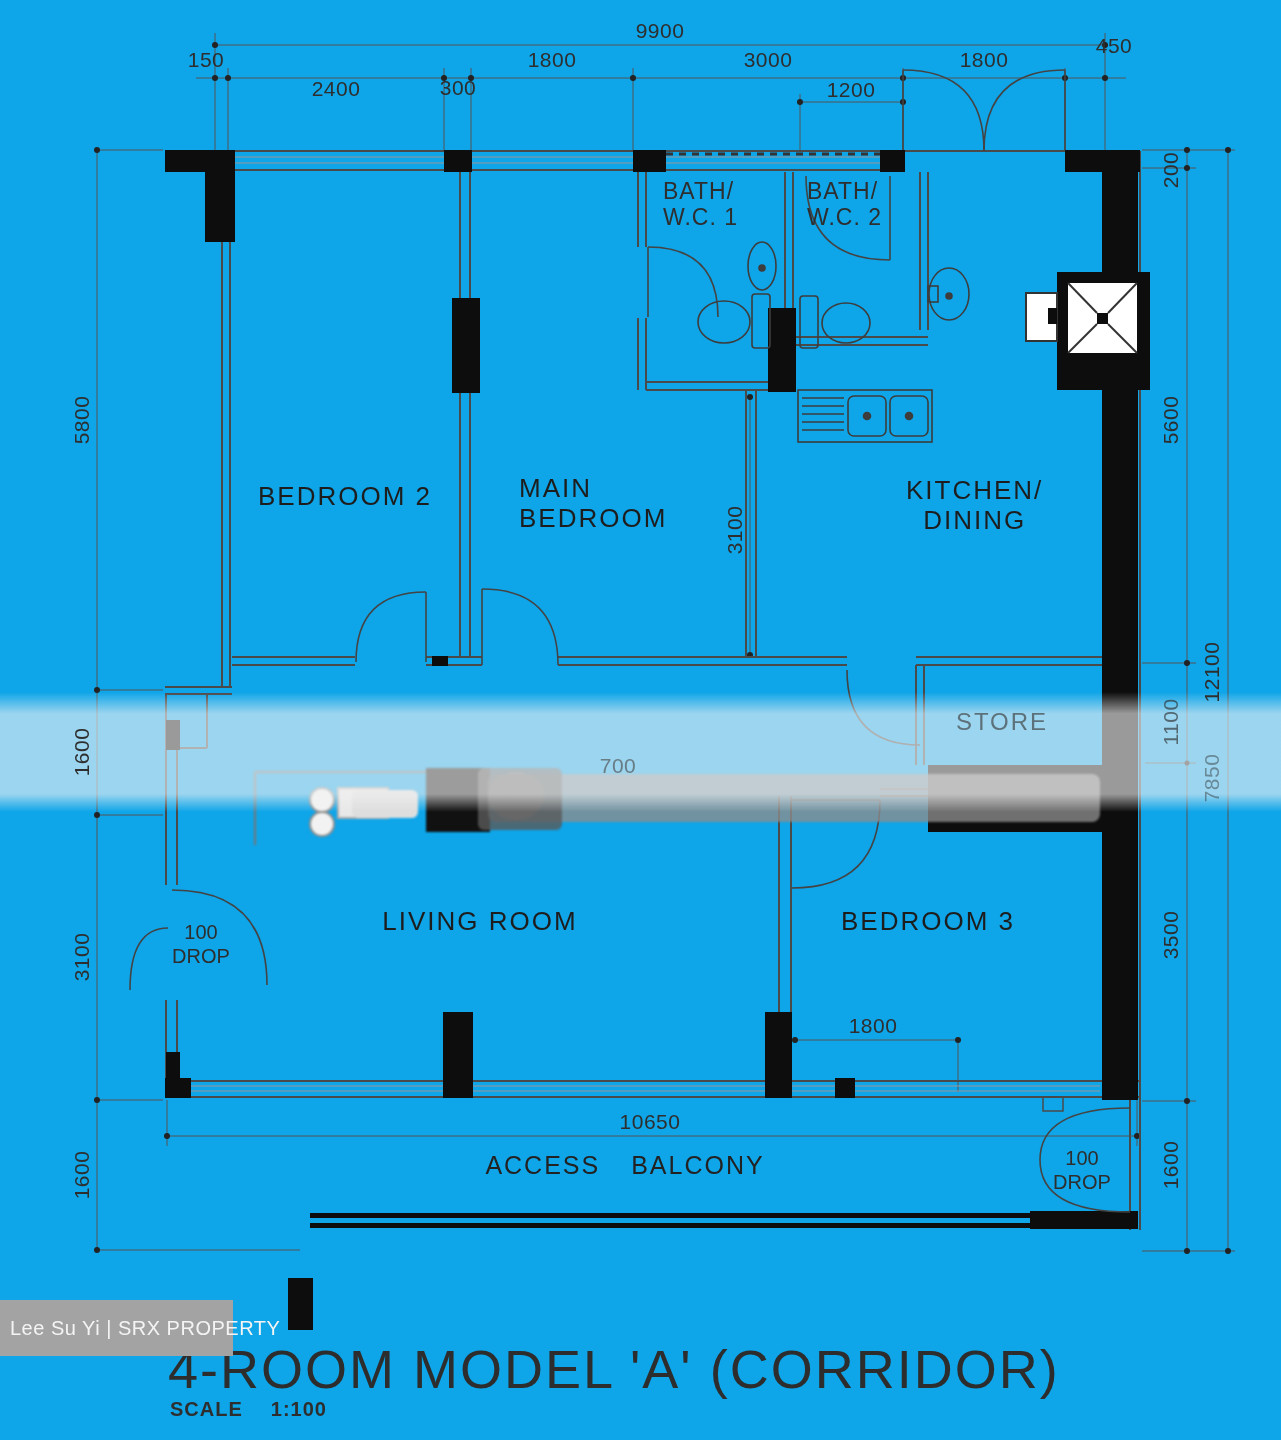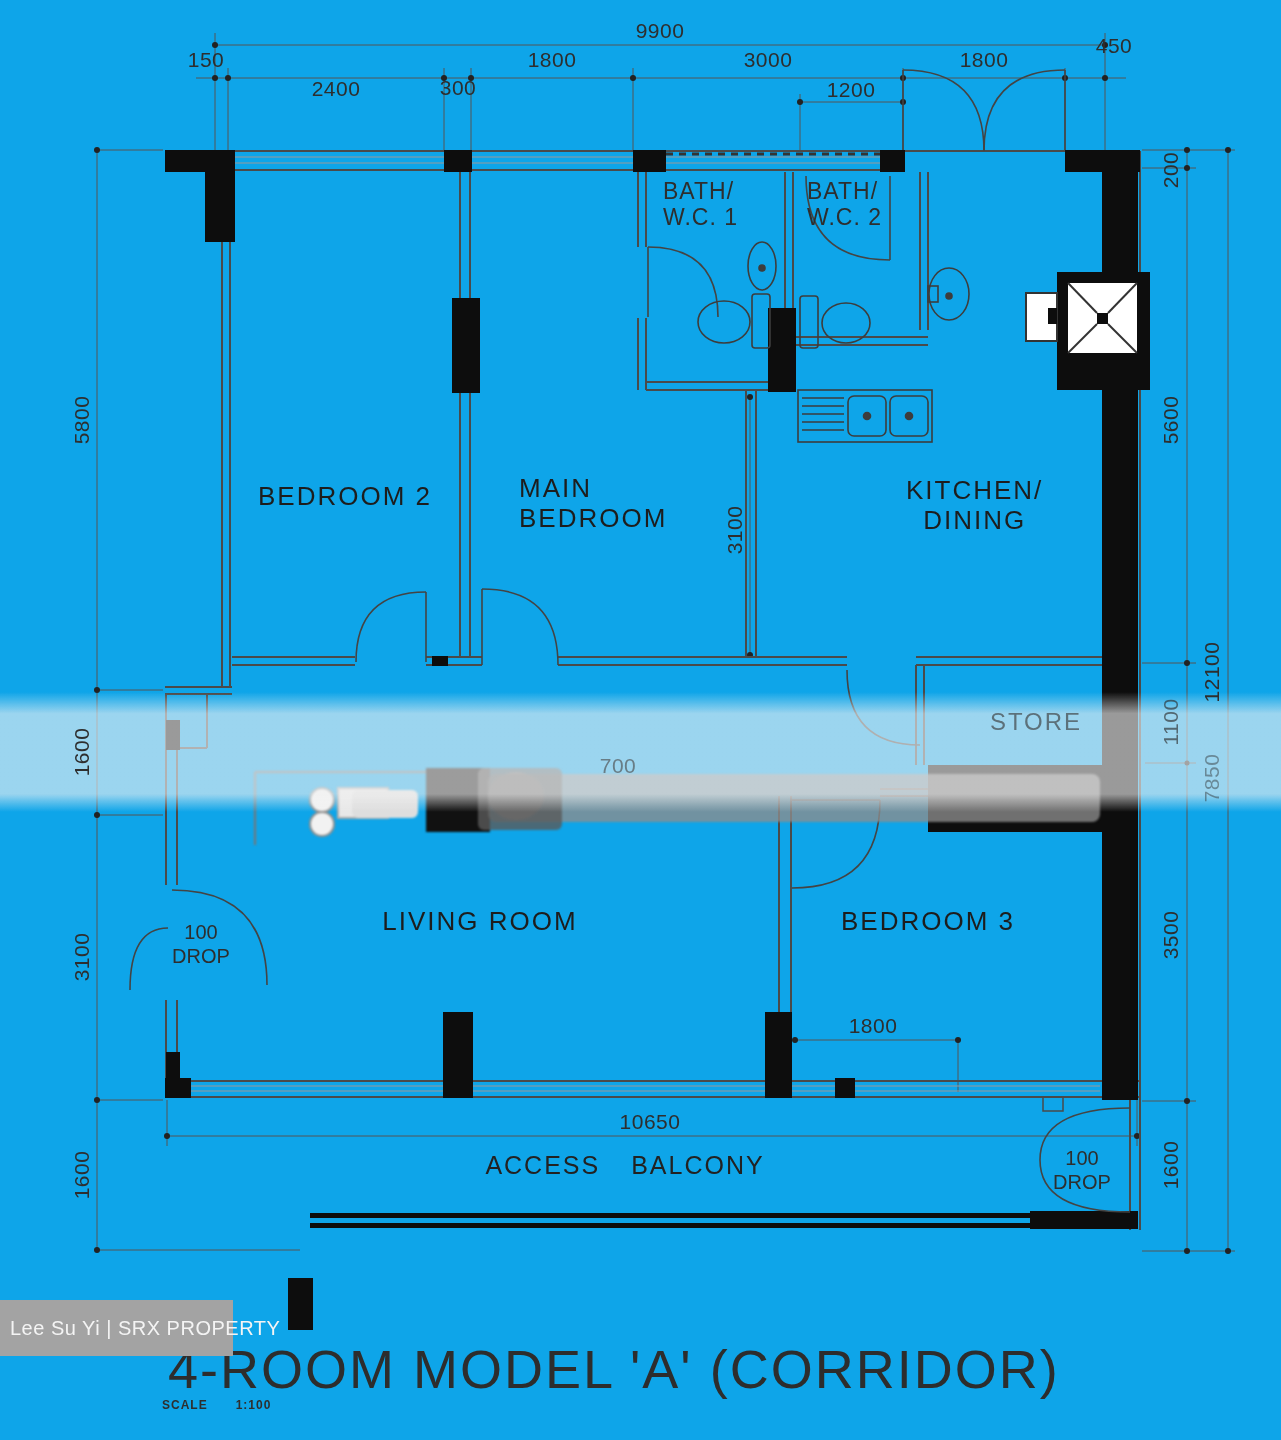--- a/index.html
+++ b/index.html
@@ -15,21 +15,21 @@
   .small{font-size:20px;color:#2e2e2e;letter-spacing:0px;}
   .faded{opacity:0.65;}
   .vfaded{opacity:0.45;}
   #wm-band{position:absolute;left:0;top:692px;width:1281px;height:120px;z-index:2;
            background:linear-gradient(180deg,rgba(244,244,244,0) 0%,rgba(242,242,242,0.62) 18%,rgba(242,242,242,0.62) 85%,rgba(244,244,244,0) 100%);}
   #wm-bar{position:absolute;left:0;top:1300px;width:233px;height:56px;background:#a3a3a3;z-index:4;
           display:flex;align-items:center;}
   #wm-text{color:#f4f4f4;font-size:20px;padding-left:10px;letter-spacing:0.5px;white-space:nowrap;}
   #title{position:absolute;left:168px;top:1338px;width:790px;font-size:54px;color:#2d2d2d;
          letter-spacing:2px;white-space:nowrap;z-index:3;}
-  #scale-row{position:absolute;left:162px;top:1398px;z-index:3;font-size:12px;font-weight:bold;
+  #scale-row{position:absolute;left:170px;top:1398px;z-index:3;font-size:20px;font-weight:bold;
              color:#2e2e2e;letter-spacing:1px;}
   #scale-row span{margin-right:28px;}
   .blur1{filter:blur(1px);}
 </style>
 </head>
 <body>
 
 <div id="canvas">
 
 <svg id="plan-svg" width="1281" height="1440" viewBox="0 0 1281 1440">
@@ -347,21 +347,21 @@
 <div class="lbl room" style="left:519px;top:474px;">MAIN
 BEDROOM</div>
 <div class="lbl room" style="left:906px;top:476px;text-align:center;">KITCHEN/
 DINING</div>
 <div class="lbl room ctr" style="left:480px;top:922px;">LIVING ROOM</div>
 <div class="lbl room ctr" style="left:928px;top:922px;">BEDROOM 3</div>
 <div class="lbl small" style="left:663px;top:178px;font-size:23px;letter-spacing:1px;">BATH/
 W.C. 1</div>
 <div class="lbl small" style="left:807px;top:178px;font-size:23px;letter-spacing:1px;">BATH/
 W.C. 2</div>
-<div class="lbl ctr faded" style="left:1036px;top:722px;font-size:24px;color:#3c3c3c;letter-spacing:2px;">STORE</div>
+<div class="lbl ctr faded" style="left:1002px;top:722px;font-size:24px;color:#3c3c3c;letter-spacing:2px;">STORE</div>
 <div class="lbl ctr" style="left:625px;top:1165px;font-size:25px;color:#222;word-spacing:22px;letter-spacing:2px;">ACCESS BALCONY</div>
 
 <div class="lbl ctr small" style="left:201px;top:944px;line-height:1.2;">100
 DROP</div>
 <div class="lbl ctr small" style="left:1082px;top:1170px;line-height:1.2;">100
 DROP</div>
 
 <div id="wm-bar">
   <span id="wm-text">Lee Su Yi | SRX PROPERTY</span>
 </div>

